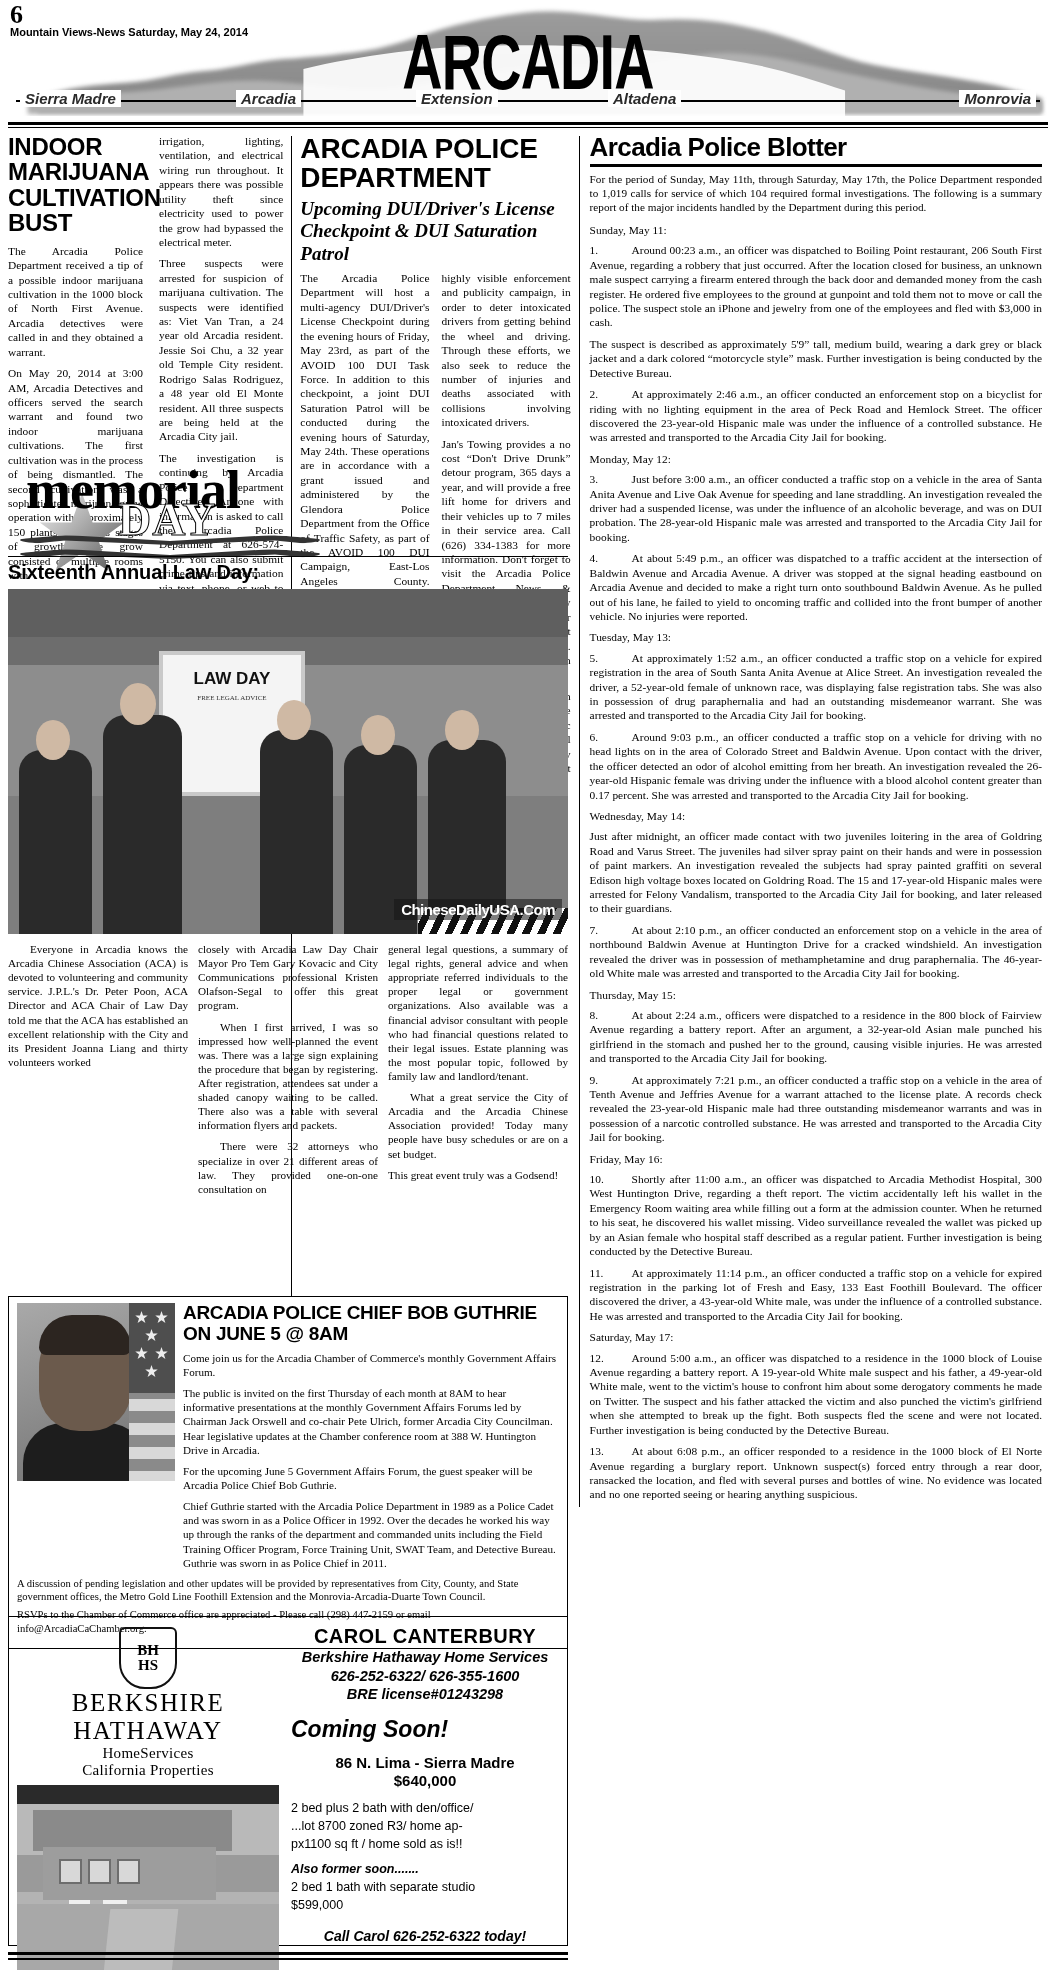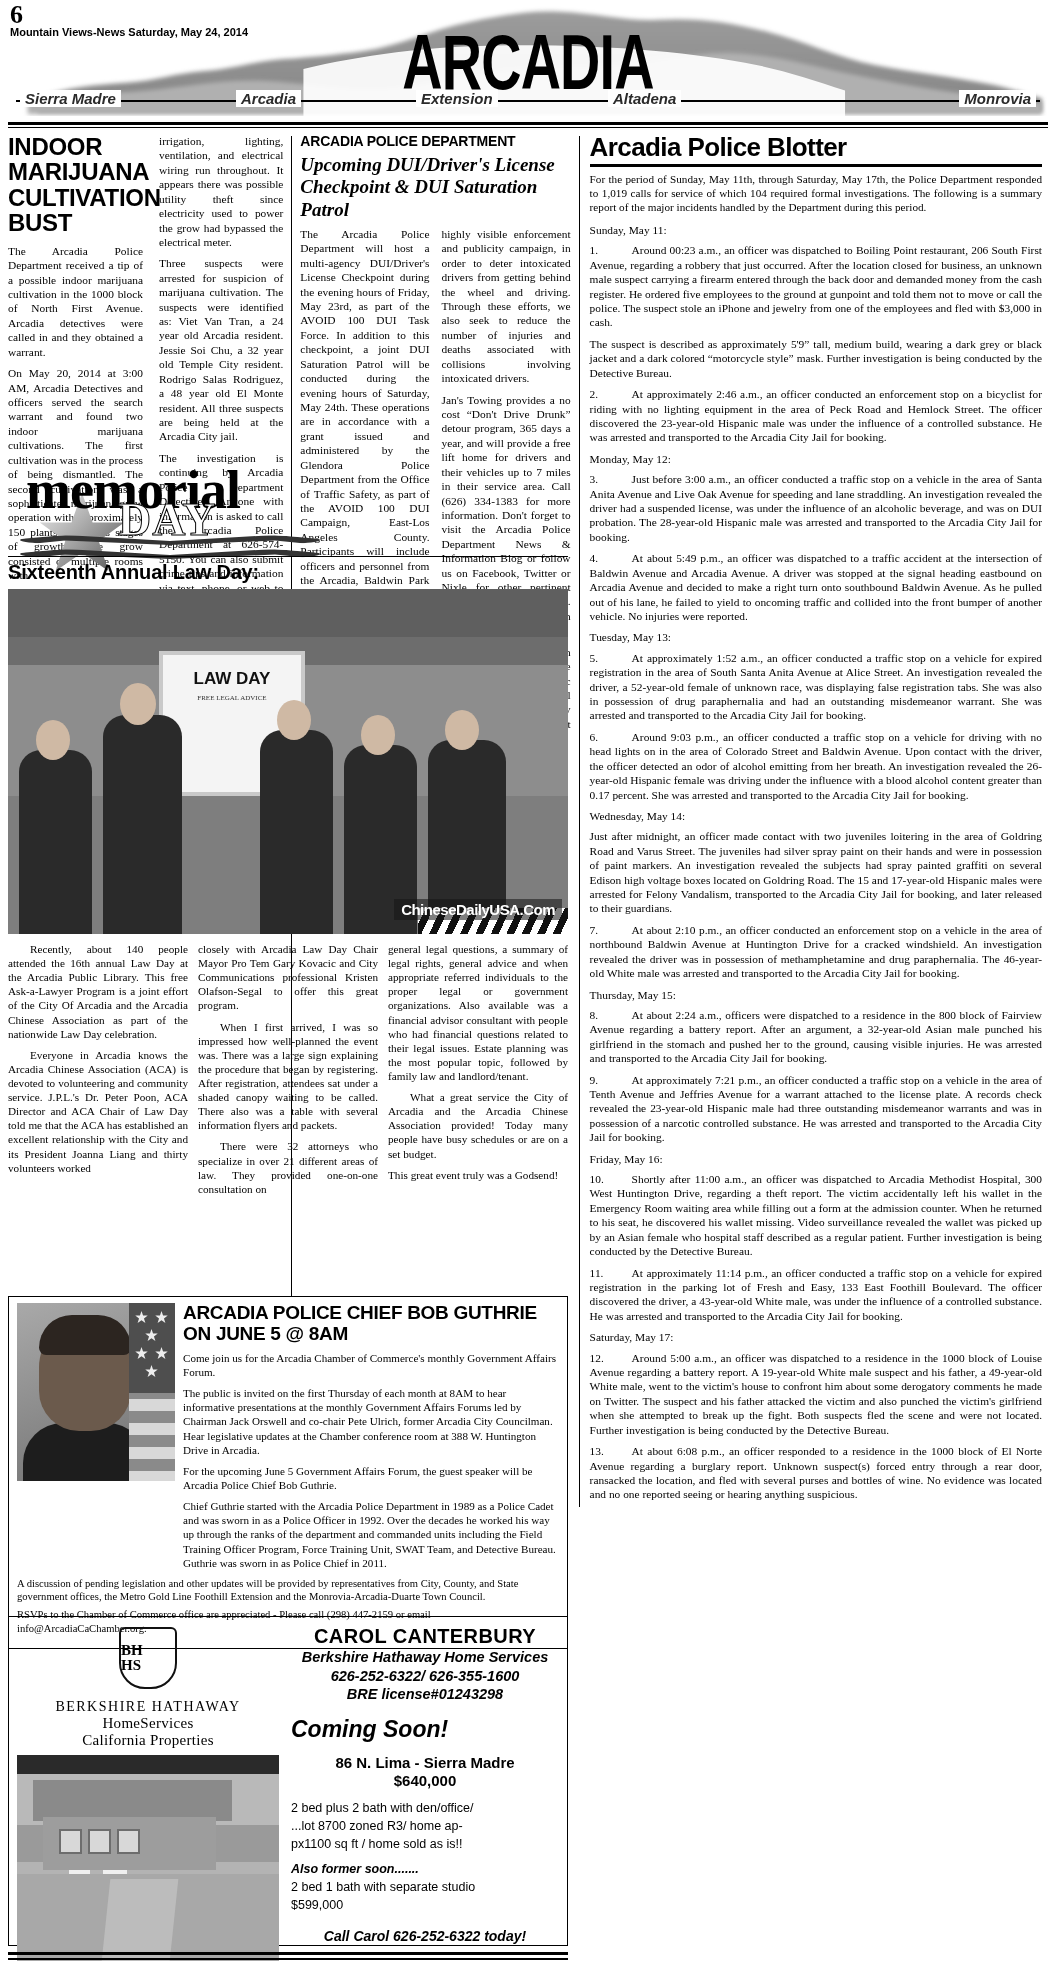--- a/index.html
+++ b/index.html
@@ -55,21 +55,21 @@
   .col { padding: 0 8px; }
   .vrule { width: 1px; background: #000; margin: 2px 0; flex: 0 0 1px; }
 
   .hd-sans-big {
     font-family: "Liberation Sans", sans-serif;
     font-weight: bold; font-size: 24px; line-height: 1.06;
     letter-spacing: -0.3px; margin-bottom: 8px;
   }
   .hd-sans-wide {
     font-family: "Liberation Sans", sans-serif;
-    font-weight: bold; font-size: 14px; line-height: 1.05;
+    font-weight: bold; font-size: 28px; line-height: 1.05;
     letter-spacing: -0.2px;
   }
   .hd-serif-ital {
     font-family: "Liberation Serif", serif;
     font-weight: bold; font-style: italic; font-size: 19px;
     line-height: 1.18; margin-top: 5px; margin-bottom: 6px;
   }
   .hd-blotter {
     font-family: "Liberation Sans", sans-serif;
     font-weight: bold; font-size: 26px; line-height: 1.05;
@@ -170,28 +170,28 @@
   .chief-box p { font-size: 11.1px; line-height: 1.3; margin-bottom: 6px; }
   .chief-foot p { font-size: 10.6px; line-height: 1.3; margin-bottom: 4px; }
 
   
   .ad-box { border: 1px solid #000; margin-top: 8px; display:flex; padding: 8px;
     height: 330px; }
   .ad-left { width: 268px; flex: 0 0 268px; padding-right: 6px; }
   .bh-logo { text-align:center; }
   .bh-shield {
     width: 58px; height: 62px; margin: 2px auto 0; border: 2px solid #111;
-    border-radius: 6px 6px 26px 26px; display:flex; align-items:flex-start;
+    border-radius: 6px 6px 26px 26px; display:flex; align-items:center;
     justify-content:center; flex-direction:column;
     font-family:"Liberation Serif", serif; font-weight:bold; line-height:1;
   }
   .bh-shield .l1 { font-size: 15px; }
   .bh-shield .l2 { font-size: 15px; }
-  .bh-name { font-family:"Liberation Serif", serif; font-size: 14px;
-    letter-spacing: 1.5px; margin-top: 10px; }
+  .bh-name { font-family:"Liberation Serif", serif; font-size: 25px;
+    letter-spacing: 1.5px; margin-top: 0; }
   .bh-sub { font-family:"Liberation Serif", serif; font-size: 15px; letter-spacing:.3px;}
   .bh-sub2 { font-family:"Liberation Serif", serif; font-size: 15px; letter-spacing:.3px;}
   .ad-house { margin-top: 6px; height: 206px; width: 100%; position:relative;
     background: linear-gradient(180deg,#2a2a2a 0 9%, #b9b9b9 9% 34%, #9a9a9a 34% 52%, #b3b3b3 52% 100%); }
   .house-roof { position:absolute; left: 6%; top: 12%; width: 76%; height: 20%;
     background:#8a8a8a; }
   .house-wall { position:absolute; left: 10%; top: 30%; width: 66%; height: 26%;
     background:#9d9d9d; }
   .house-win { position:absolute; background:#d8d8d8; border:2px solid #6d6d6d; }
   .house-chair { position:absolute; background:#f0f0f0; }
@@ -363,21 +363,20 @@
         <div class="ph-head" style="left:63%; bottom:72%; width:34px; height:40px"></div>
         <div class="ph-person" style="left:75%; width:14%; height:78%"></div>
         <div class="ph-head" style="left:78%; bottom:74%; width:34px; height:40px"></div>
       </div>
       <div class="ph-stripes"></div>
       <div class="ph-watermark">ChineseDailyUSA.Com</div>
     </div>
 
     <div style="display:flex;gap:10px;margin-top:8px">
       <div style="flex:1">
-        <p class="body2" style="text-indent:22px">Recently, about 140 people attended the 16th annual Law Day at the Arcadia Public Library. This free Ask-a-Lawyer Program is a joint effort of the City Of Arcadia and the Arcadia Chinese Association as part of the nationwide Law Day celebration.</p>
         <p class="body2" style="text-indent:22px">Everyone in Arcadia knows the Arcadia Chinese Association (ACA) is devoted to volunteering and community service. J.P.L.'s Dr. Peter Poon, ACA Director and ACA Chair of Law Day told me that the ACA has established an excellent relationship with the City and its President Joanna Liang and thirty volunteers worked</p>
       </div>
       <div style="flex:1">
         <p class="body2">closely with Arcadia Law Day Chair Mayor Pro Tem Gary Kovacic and City Communications professional Kristen Olafson-Segal to offer this great program.</p>
         <p class="body2" style="text-indent:22px">When I first arrived, I was so impressed how well-planned the event was. There was a large sign explaining the procedure that began by registering. After registration, attendees sat under a shaded canopy waiting to be called. There also was a table with several information flyers and packets.</p>
         <p class="body2" style="text-indent:22px">There were 32 attorneys who specialize in over 21 different areas of law. They provided one-on-one consultation on</p>
       </div>
       <div style="flex:1">
         <p class="body2">general legal questions, a summary of legal rights, general advice and when appropriate referred individuals to the proper legal or government organizations. Also available was a financial advisor consultant with people who had financial questions related to their legal issues. Estate planning was the most popular topic, followed by family law and landlord/tenant.</p>
         <p class="body2" style="text-indent:22px">What a great service the City of Arcadia and the Arcadia Chinese Association provided! Today many people have busy schedules or are on a set budget.</p>

